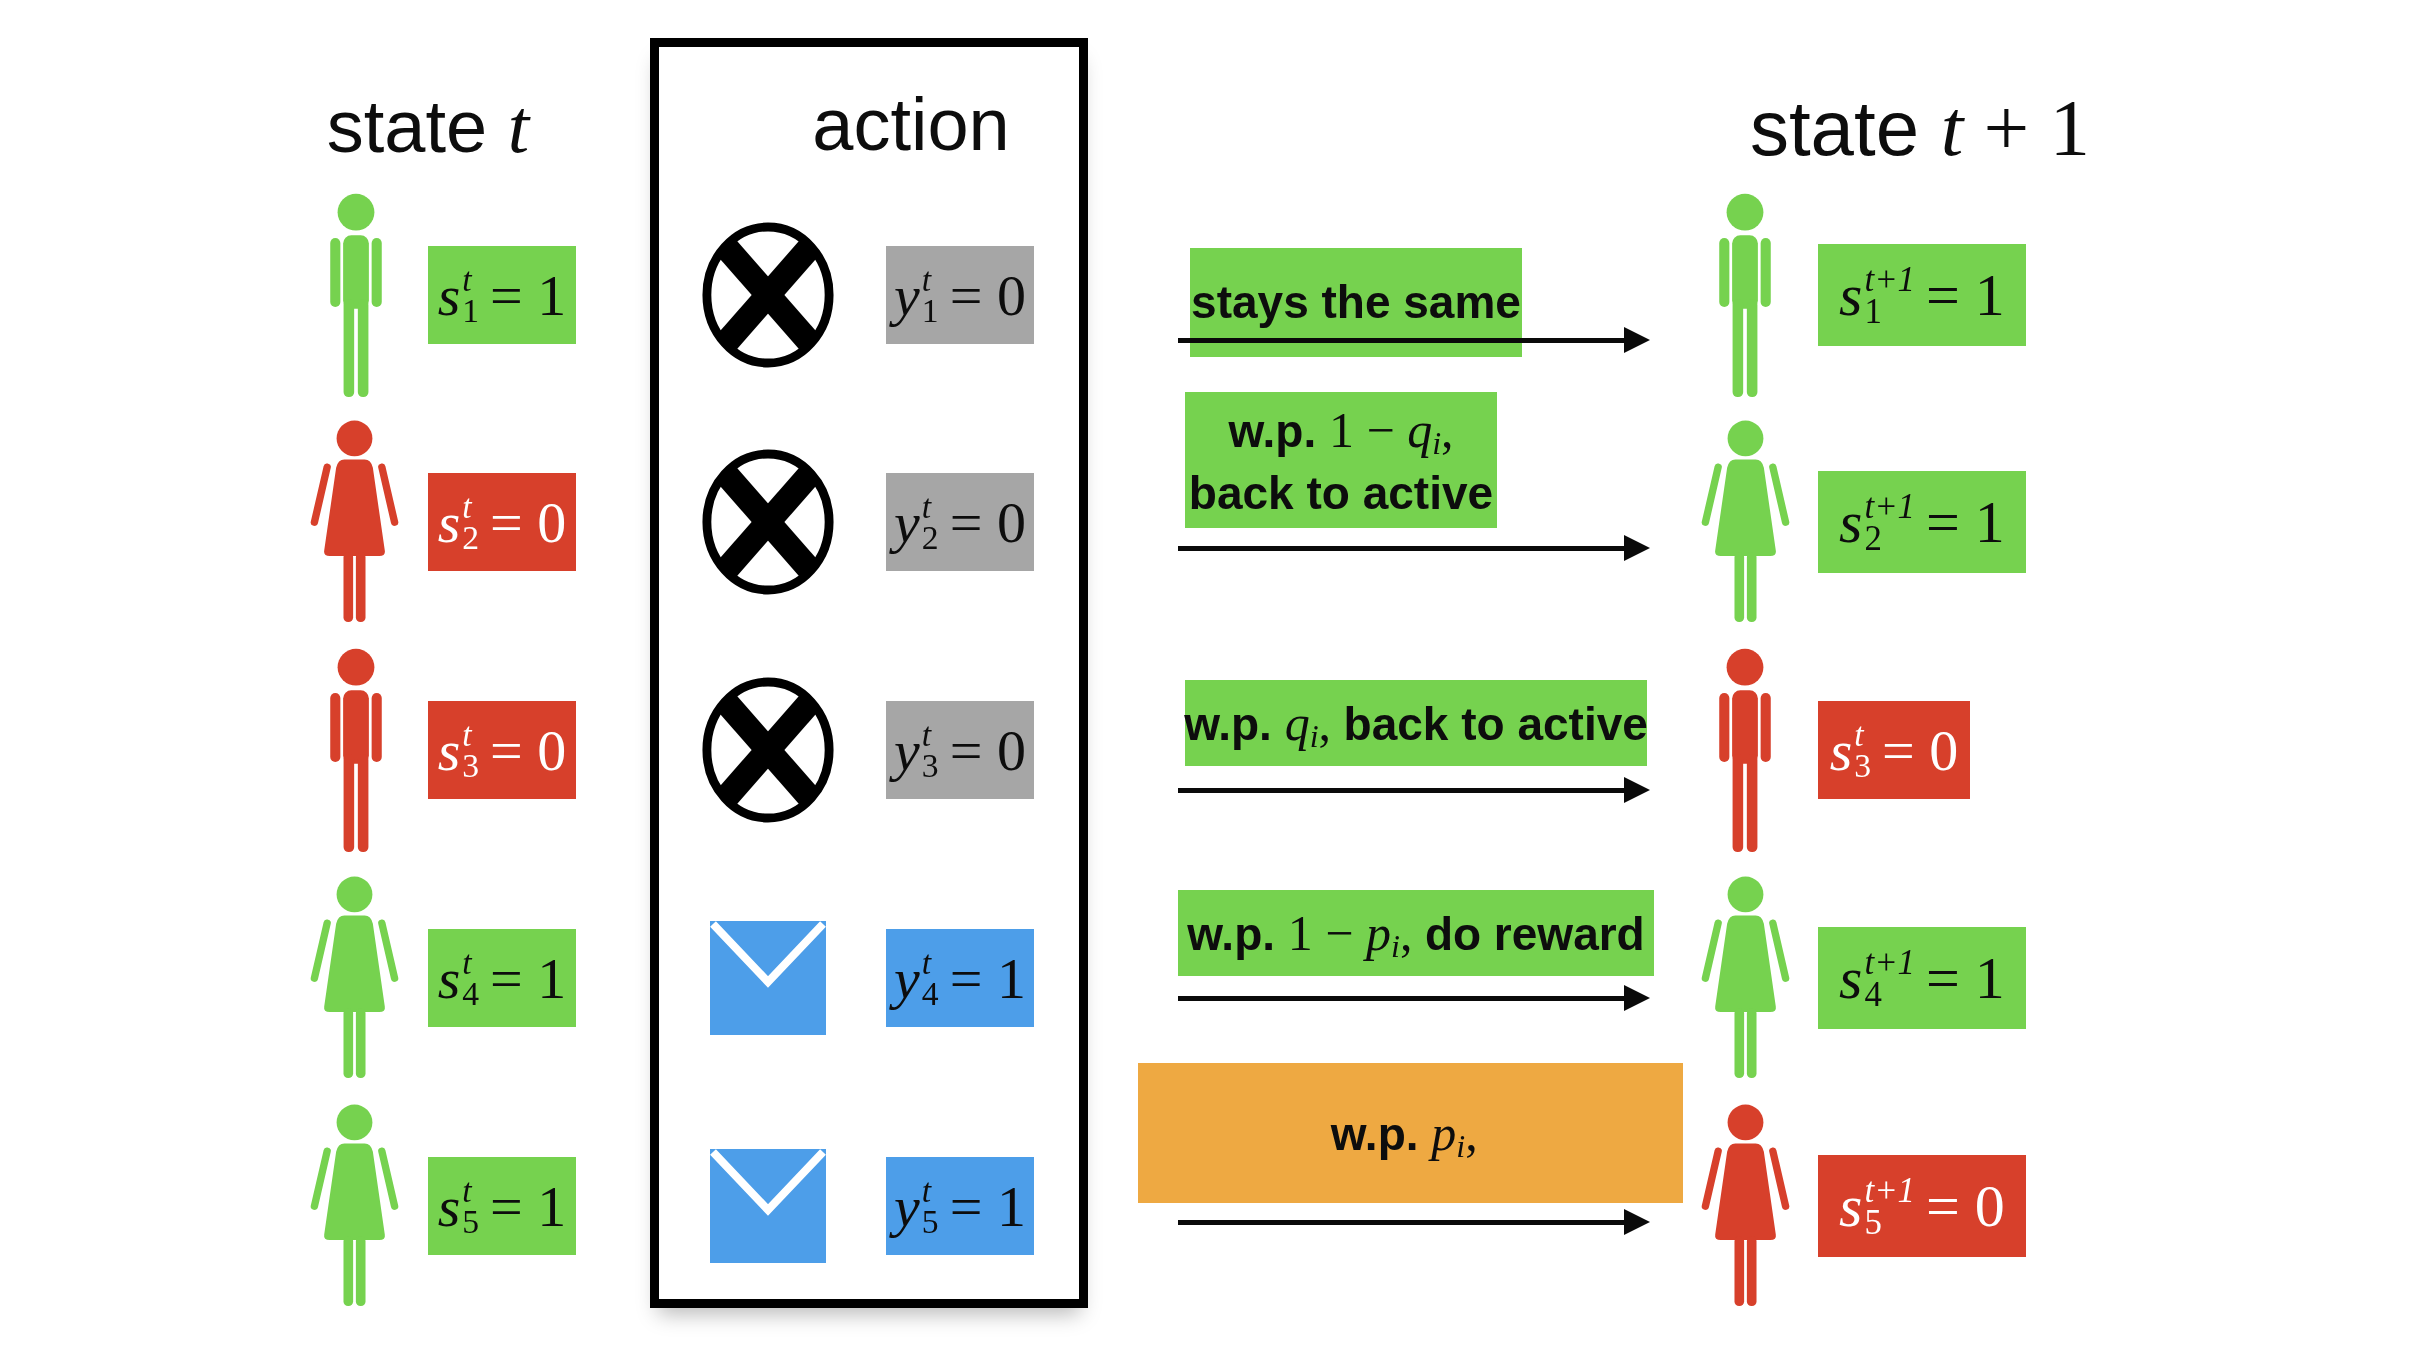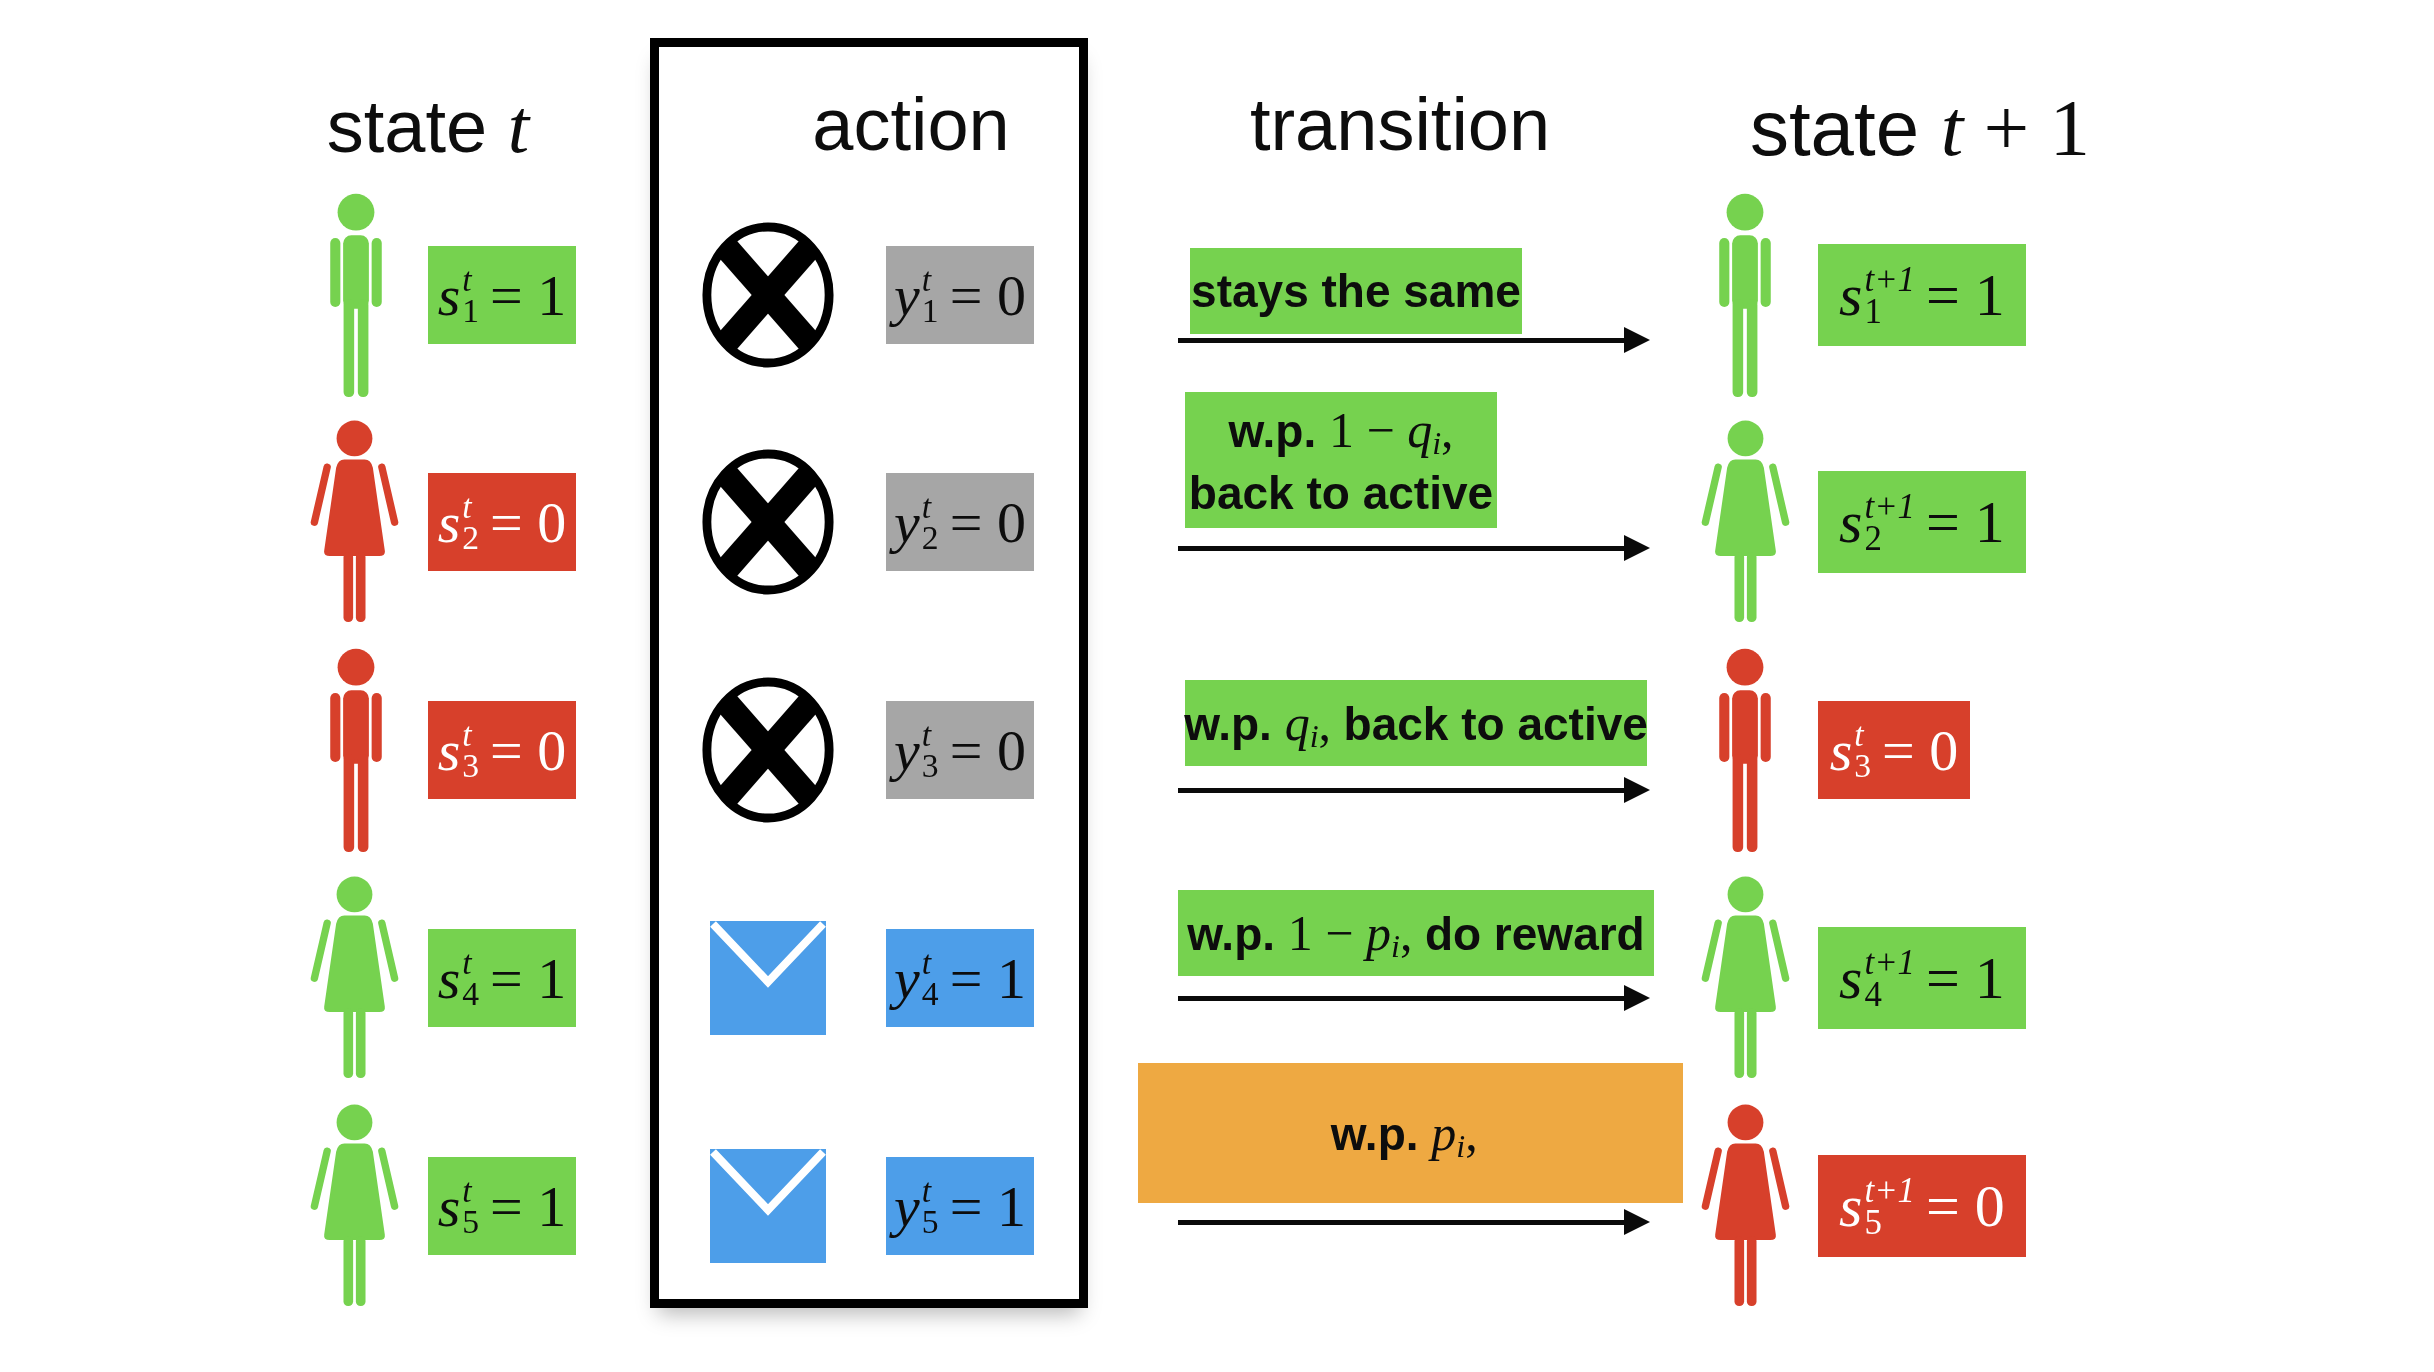--- a/index.html
+++ b/index.html
@@ -94,39 +94,38 @@
       </symbol>
       <symbol id="sym-envelope" viewBox="0 0 116 114">
         <rect x="0" y="0" width="116" height="114" fill="currentColor"></rect>
         <polyline points="3,3 58,61 113,3" fill="none" stroke="#ffffff" stroke-width="8"></polyline>
       </symbol>
     </defs>
   </svg>
 
   <div class="hdr" id="hdr1"><span>state </span><span class="hvar">t</span></div>
   <div class="hdr" id="hdr2"><span>action</span></div>
-  <div class="hdr" id="hdr3"><span>transition</span></div>
   <div class="hdr" id="hdr4"><span>state </span><span class="hvar">t</span><span class="hplus"> + 1</span></div>
 
   <div class="action-frame"></div>
 
   <div class="row" style="top:180px">
     <span class="person" style="left:310px;top:9px" data-color="green">
         <svg width="92" height="212">
           <use href="#sym-man"></use>
         </svg>
       </span>
     <div class="mlabel" style="left:428px;top:66px;width:148px;height:98px" data-box="green"><span class="mvar">s</span><span class="ss"><span class="sup">t</span><span class="sub">1</span></span><span class="meq">= 1</span></div>
     <span class="person" style="left:699px;top:39px" data-color="black">
         <svg width="138" height="152">
           <use href="#sym-noaction"></use>
         </svg>
       </span>
     <div class="mlabel" style="left:886px;top:66px;width:148px;height:98px" data-box="gray"><span class="mvar">y</span><span class="ss"><span class="sup">t</span><span class="sub">1</span></span><span class="meq">= 0</span></div>
-    <div class="tbox" style="left:1190px;top:68px;width:332px;height:86px" data-box="green">
+    <div class="tbox" style="left:1190px;top:68px;width:332px;height:109px" data-box="green">
         <div class="tline"><span class="tbold">stays the same</span></div>
       </div>
     <div class="arr" style="top:144px">
         <div class="shaft"></div>
         <div class="head"></div>
       </div>
     <span class="person" style="left:1699px;top:9px" data-color="green">
         <svg width="92" height="212">
           <use href="#sym-man"></use>
         </svg>

